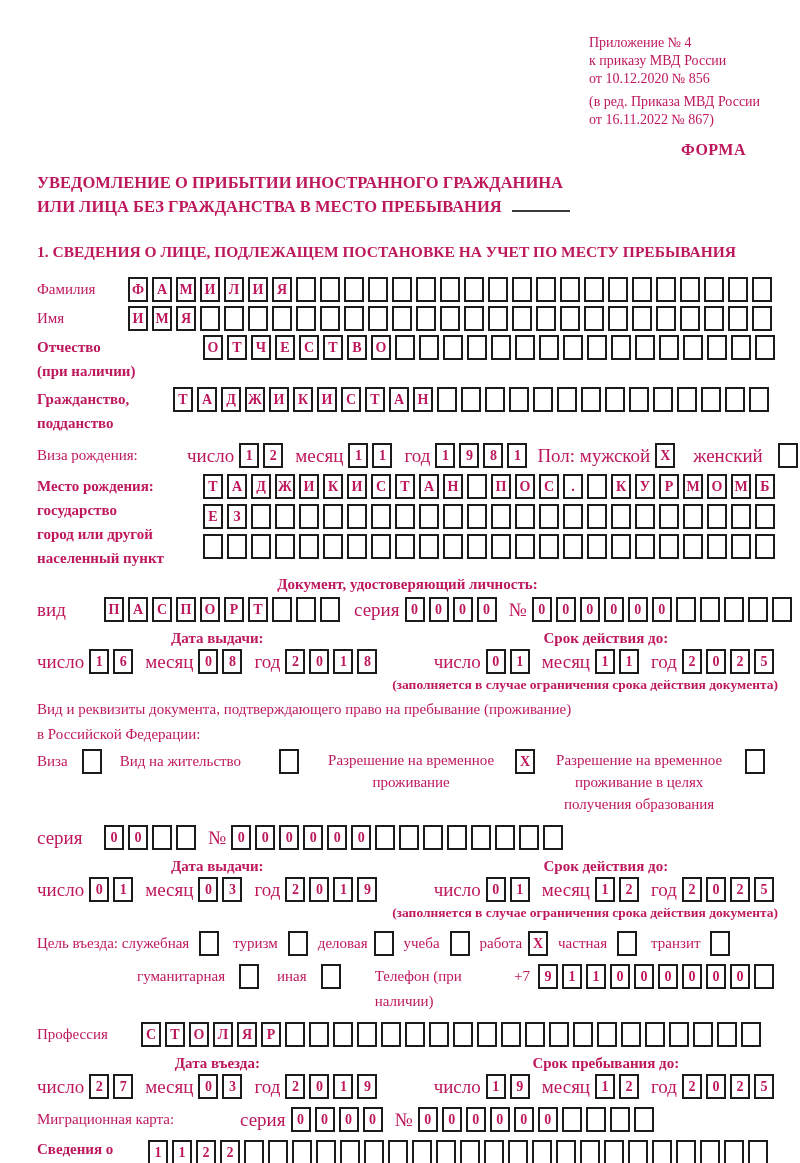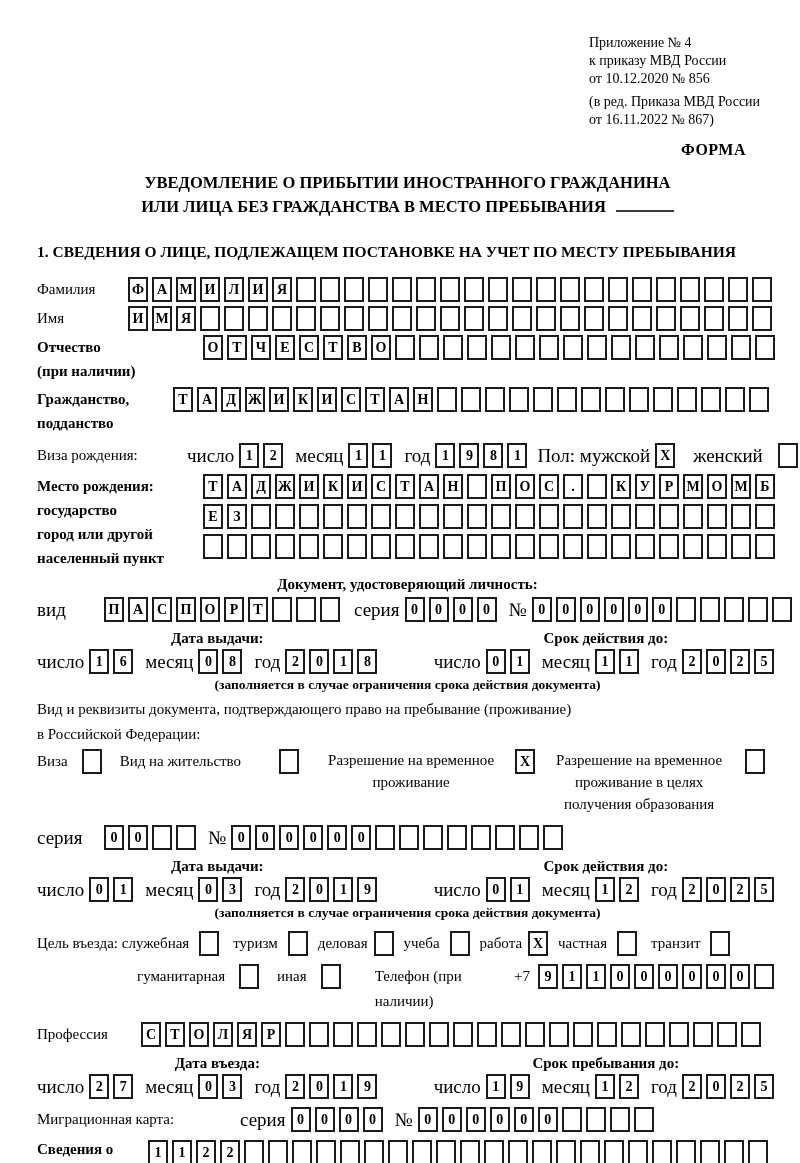--- a/index.html
+++ b/index.html
@@ -1,24 +1,24 @@
 <!DOCTYPE html>
 <html><head>
 <meta charset="utf-8">
 <style>
   html,body{margin:0;padding:0;background:#fff;}
   .page{
     position:relative;width:800px;height:1163px;background:#ffffff;
-    font-family:"Liberation Serif", serif;color:#000000;
+    font-family:"Liberation Serif", serif;color:#be185d;
     box-sizing:border-box;padding:34px 22px 0 37px;overflow:hidden;
   }
   .ref{margin-left:552px;font-size:14px;line-height:18px;}
   .ref .gap{height:5px;}
   .forma{text-align:right;margin:12px 32px 0 0;font-weight:bold;font-size:16px;letter-spacing:.5px;}
-  .title{text-align:center;font-weight:bold;font-size:16.5px;line-height:24px;margin-top:12px;}
+  .title{font-weight:bold;font-size:16.5px;line-height:24px;margin-top:12px;}
   .uline{display:inline-block;width:58px;border-bottom:2.5px solid #3a3a3a;margin-left:10px;}
   .sect{font-weight:bold;font-size:15.5px;margin-top:24px;}
   .formbody{margin-top:16px;}
   .frow{display:flex;align-items:flex-start;margin-top:4px;font-size:15px;}
   .lbl{font-size:15px;line-height:25px;flex-shrink:0;}
   .lblcol{font-size:15px;line-height:24px;flex-shrink:0;font-weight:bold;}
   .lblcol.tight{line-height:19px;}
   .w91{width:91px}.w136{width:136px}.w166{width:166px}.w150{width:150px}.w104{width:104px}.w111{width:111px}.w200{width:203px}
   .cells{display:flex;flex-wrap:nowrap;}
   .cell{
@@ -27,21 +27,21 @@
   }
   .stack .cells{margin-bottom:5px;}
   .mini{font-size:19px;line-height:25px;margin:0 5px 0 8px;flex-shrink:0;}
   .mini.first{margin-left:0;}
   .dblock{margin-top:8px;}
   .dcols{display:flex;gap:36px;}
   .dcol-l{width:372px;}
   .dcol-r{flex:1;}
   .dhdr{text-align:center;font-size:15px;font-weight:bold;}
   .dline{display:flex;align-items:center;margin-top:2px;font-size:15px;}
-  .note-r{text-align:center;font-size:13.5px;margin-top:3px;font-weight:bold;}
+  .note-r{text-align:right;font-size:13.5px;margin-top:3px;font-weight:bold;}
   .plain{font-size:15px;margin-top:8px;}
   .cbrow{display:flex;align-items:flex-start;margin-top:6px;font-size:15px;}
   .cbitem{display:flex;align-items:flex-start;flex-shrink:0;}
   .cbitem .cell{margin-left:10px;margin-right:0;}
   .cbtext{line-height:25px;}
   .cbmulti{text-align:center;line-height:22px;}
   .hdrC{text-align:center;font-weight:bold;font-size:15px;margin-top:6px;}
   .ml6{margin-left:6px}.ml10{margin-left:10px}.ml14{margin-left:14px}.ml18{margin-left:18px}.ml24{margin-left:28px}.ml30{margin-left:30px}
 </style>
 </head>

